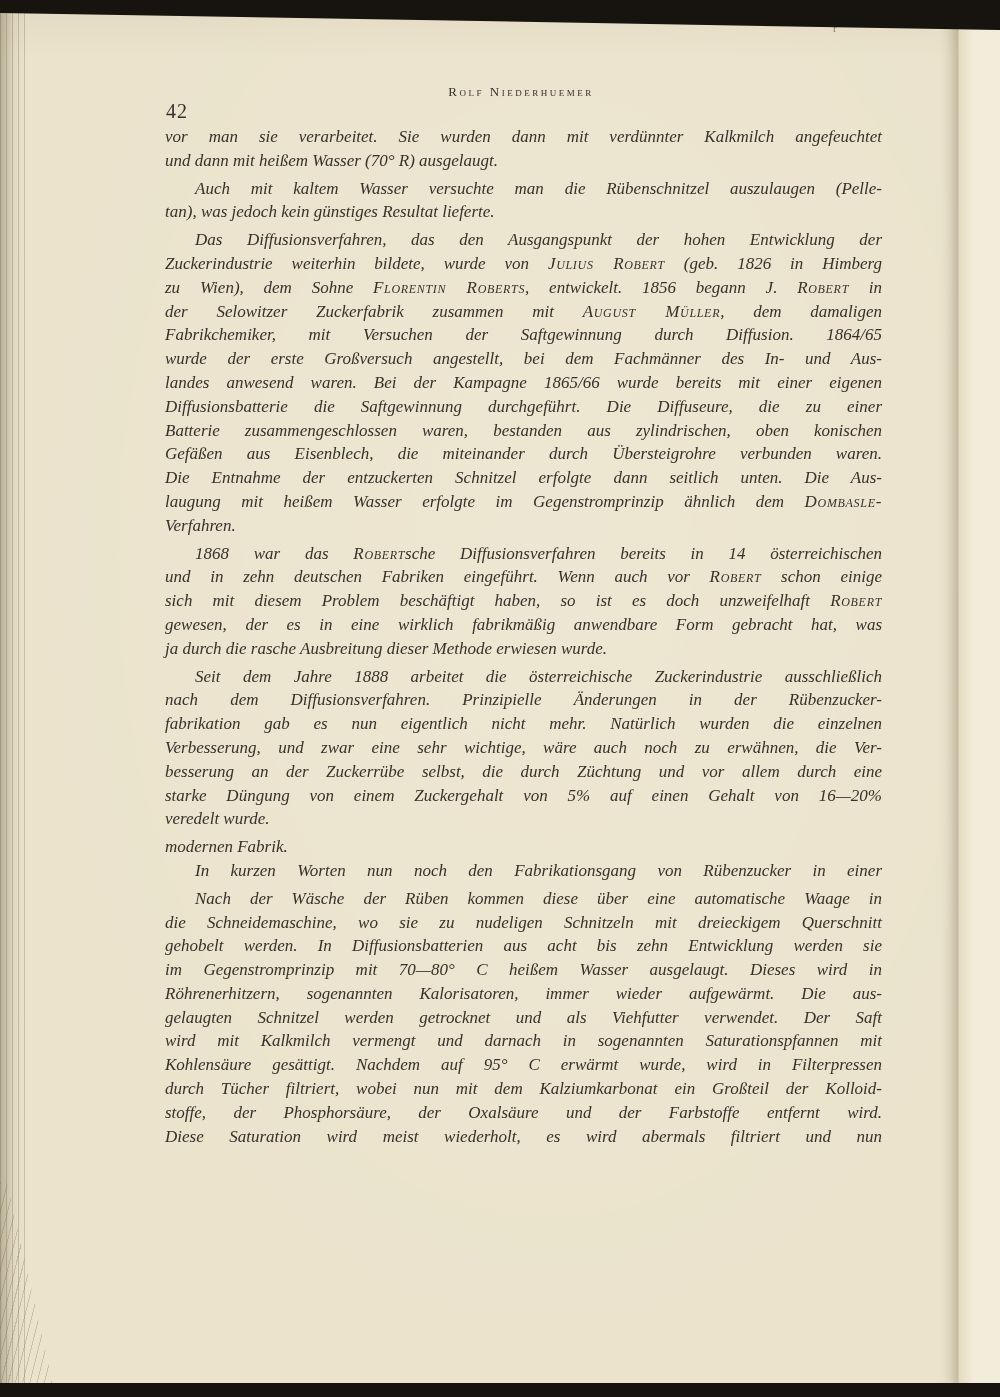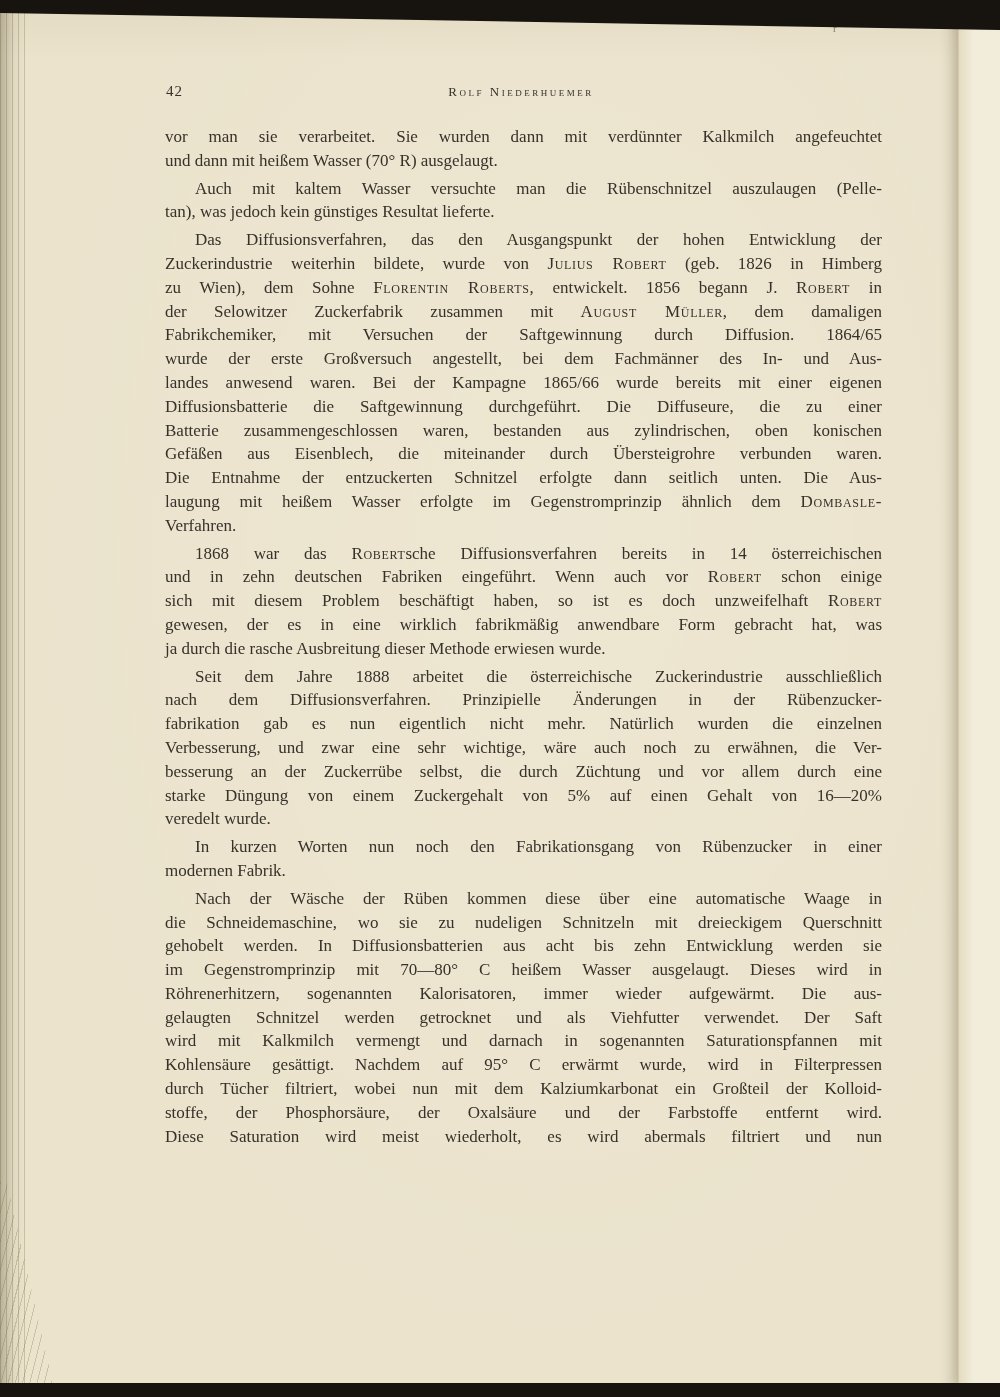--- a/index.html
+++ b/index.html
@@ -56,36 +56,37 @@
   }
   .stray{
     position:absolute;left:833px;top:22px;z-index:4;
     font-size:11px;color:#6d6553;opacity:.8;
   }
   .header-row{
     position:absolute;left:159px;top:82px;width:724px;z-index:4;
     text-align:center;color:var(--ink);
   }
   .pagenum{
-    position:absolute;left:7px;top:1px;font-size:15px;letter-spacing:1px;
+    position:absolute;left:7px;top:18px;font-size:20px;letter-spacing:1px;
   }
   .runtitle{
     font-variant:small-caps;font-size:13px;letter-spacing:2.5px;
   }
   .body-text{
     position:absolute;left:165px;top:125px;width:717px;z-index:4;
     font-size:17px;line-height:23.8px;color:var(--ink);
     text-rendering:optimizeLegibility;
   }
   .para + .para{margin-top:4px;}
   .line{
     text-align:justify;
     text-align-last:justify;
     -moz-text-align-last:justify;
     white-space:normal;
+    font-style:italic;
   }
   .line.flush{text-align-last:left;-moz-text-align-last:left;}
   .line.indent{text-indent:30px;}
   .sc{font-variant:small-caps;letter-spacing:.04em;}
 </style>
 </head>
 <body>
 
 <div class="paper">
   <div class="gutter"></div>
@@ -132,22 +133,22 @@
       <div class="para">
         <div class="line indent"><span>Seit dem Jahre 1888 arbeitet die österreichische Zuckerindustrie ausschließlich</span></div>
         <div class="line"><span>nach dem Diffusionsverfahren. Prinzipielle Änderungen in der Rübenzucker-</span></div>
         <div class="line"><span>fabrikation gab es nun eigentlich nicht mehr. Natürlich wurden die einzelnen</span></div>
         <div class="line"><span>Verbesserung, und zwar eine sehr wichtige, wäre auch noch zu erwähnen, die Ver-</span></div>
         <div class="line"><span>besserung an der Zuckerrübe selbst, die durch Züchtung und vor allem durch eine</span></div>
         <div class="line"><span>starke Düngung von einem Zuckergehalt von 5% auf einen Gehalt von 16—20%</span></div>
         <div class="line flush"><span>veredelt wurde.</span></div>
       </div>
       <div class="para">
+        <div class="line flush"><span>modernen Fabrik.</span></div>
         <div class="line indent"><span>In kurzen Worten nun noch den Fabrikationsgang von Rübenzucker in einer</span></div>
-        <div class="line flush"><span>modernen Fabrik.</span></div>
       </div>
       <div class="para">
         <div class="line indent"><span>Nach der Wäsche der Rüben kommen diese über eine automatische Waage in</span></div>
         <div class="line"><span>die Schneidemaschine, wo sie zu nudeligen Schnitzeln mit dreieckigem Querschnitt</span></div>
         <div class="line"><span>gehobelt werden. In Diffusionsbatterien aus acht bis zehn Entwicklung werden sie</span></div>
         <div class="line"><span>im Gegenstromprinzip mit 70—80° C heißem Wasser ausgelaugt. Dieses wird in</span></div>
         <div class="line"><span>Röhrenerhitzern, sogenannten Kalorisatoren, immer wieder aufgewärmt. Die aus-</span></div>
         <div class="line"><span>gelaugten Schnitzel werden getrocknet und als Viehfutter verwendet. Der Saft</span></div>
         <div class="line"><span>wird mit Kalkmilch vermengt und darnach in sogenannten Saturationspfannen mit</span></div>
         <div class="line"><span>Kohlensäure gesättigt. Nachdem auf 95° C erwärmt wurde, wird in Filterpressen</span></div>

